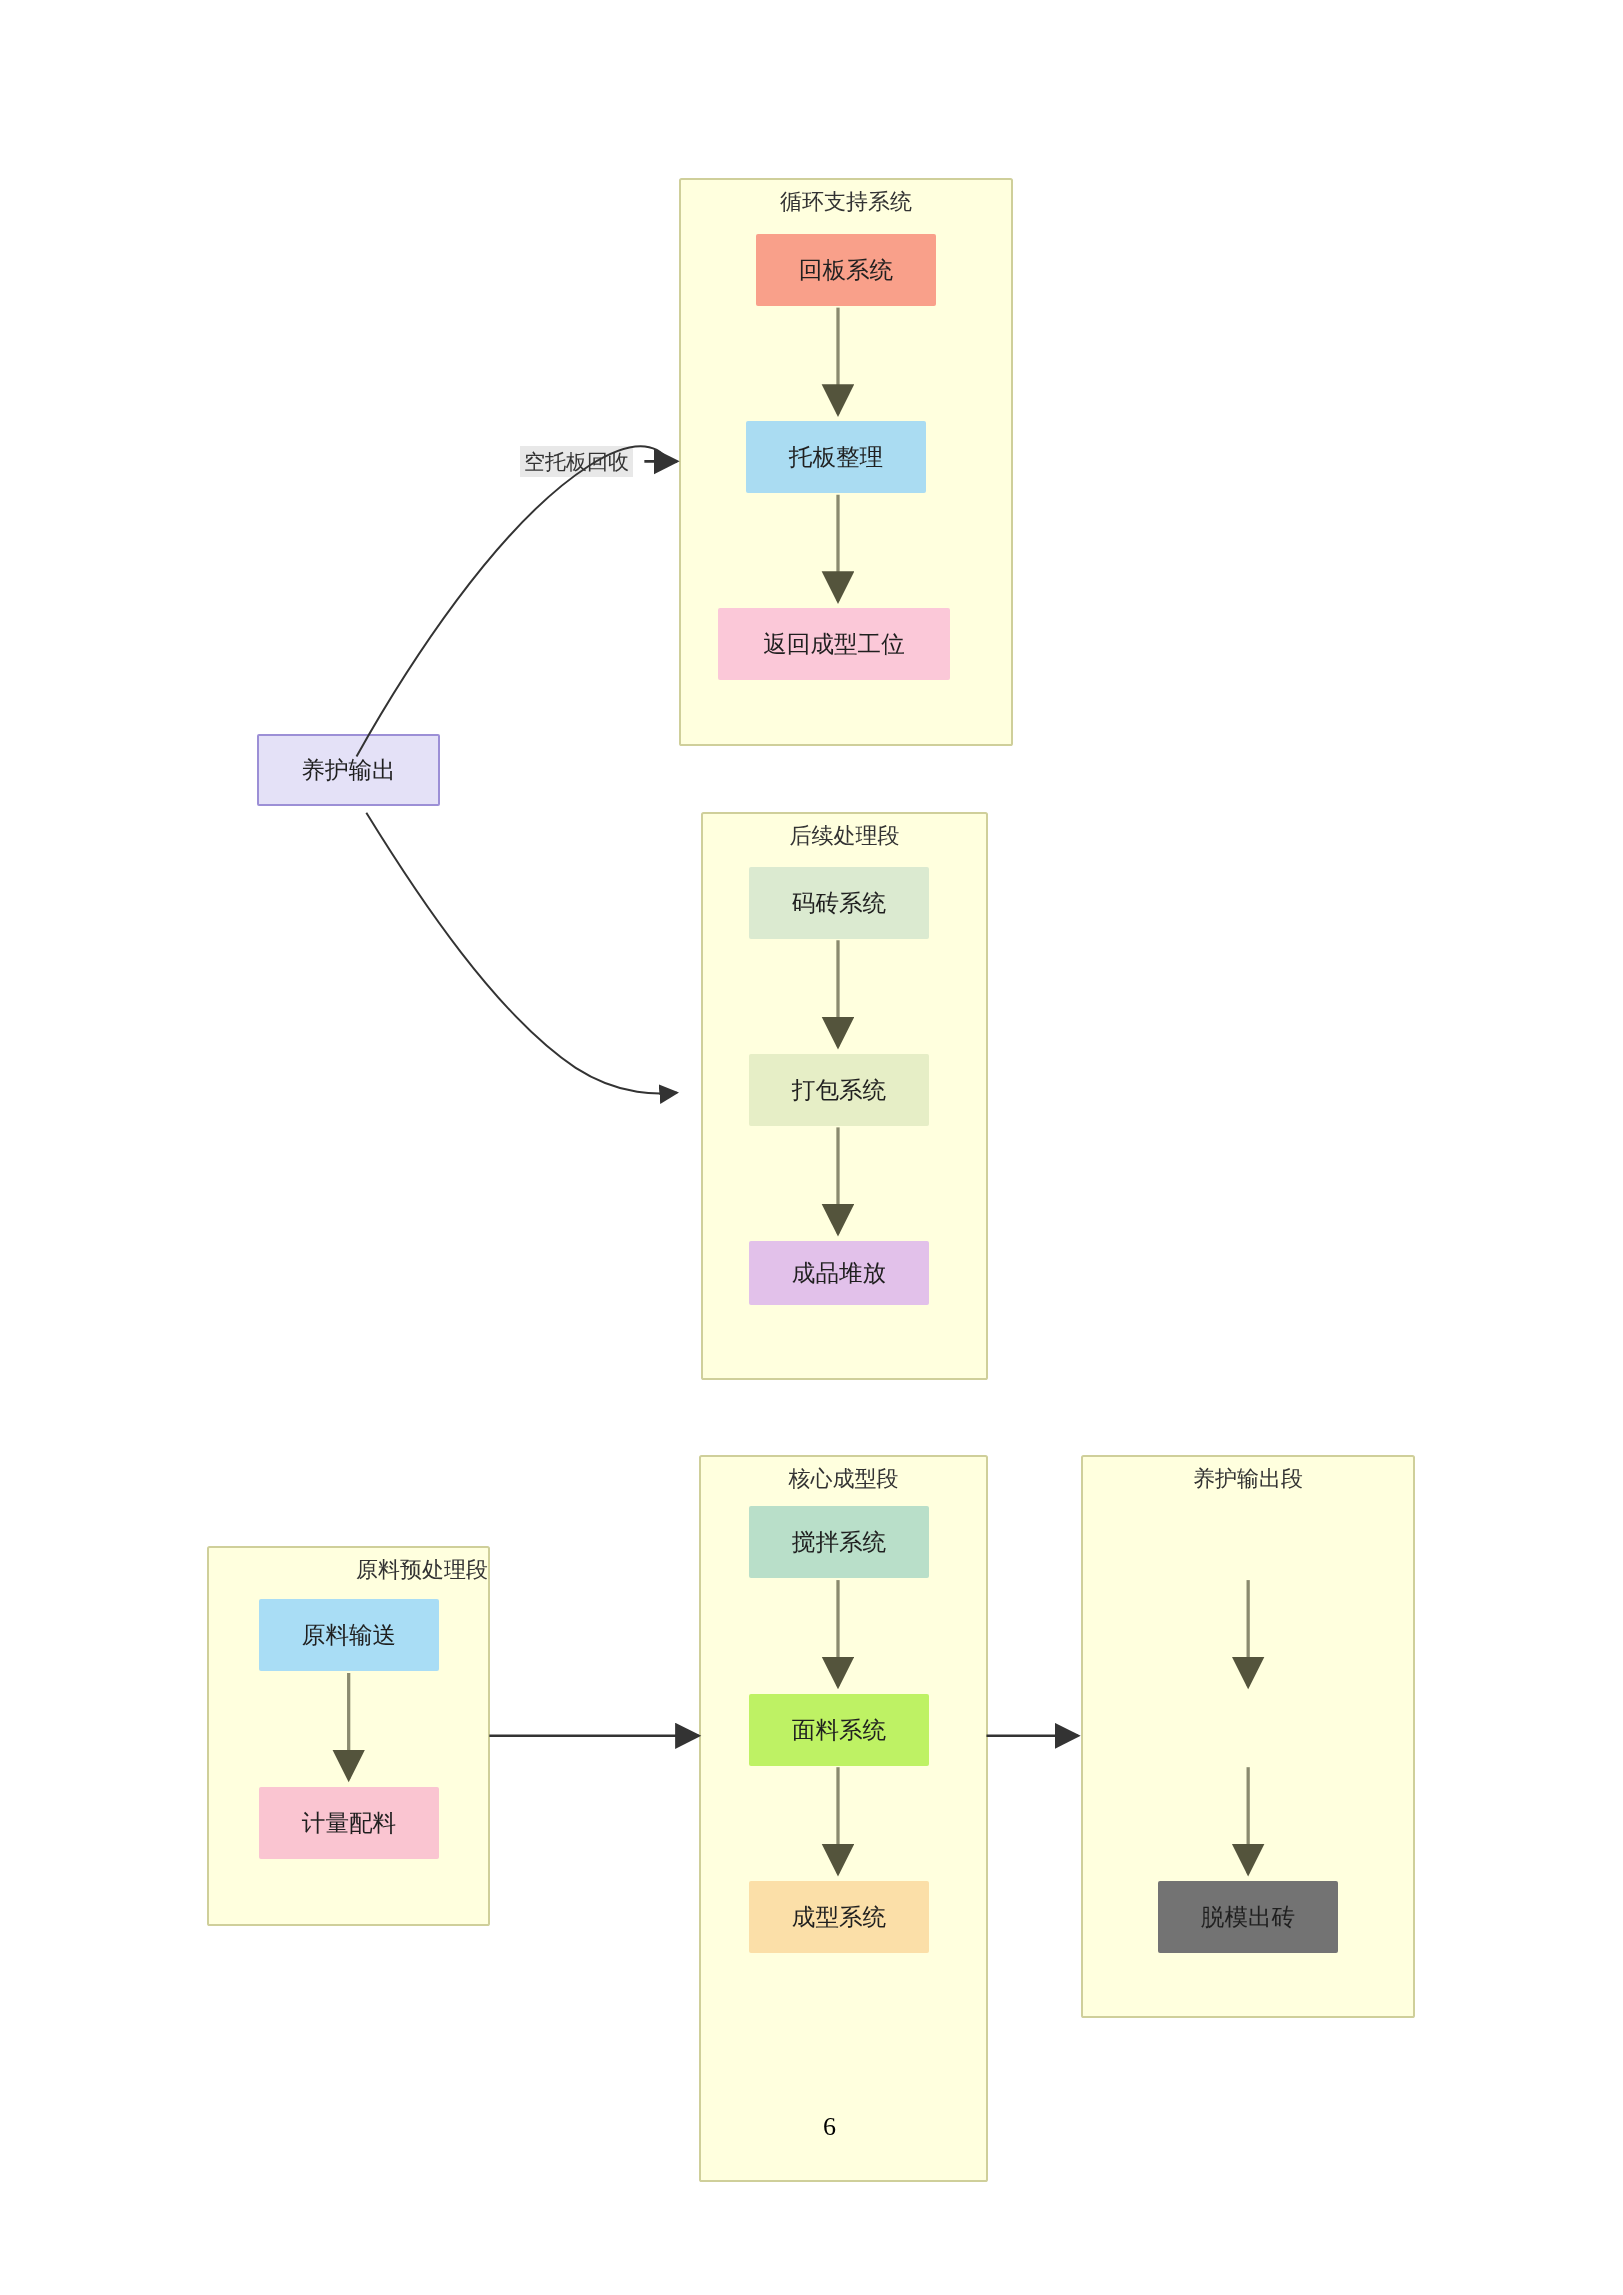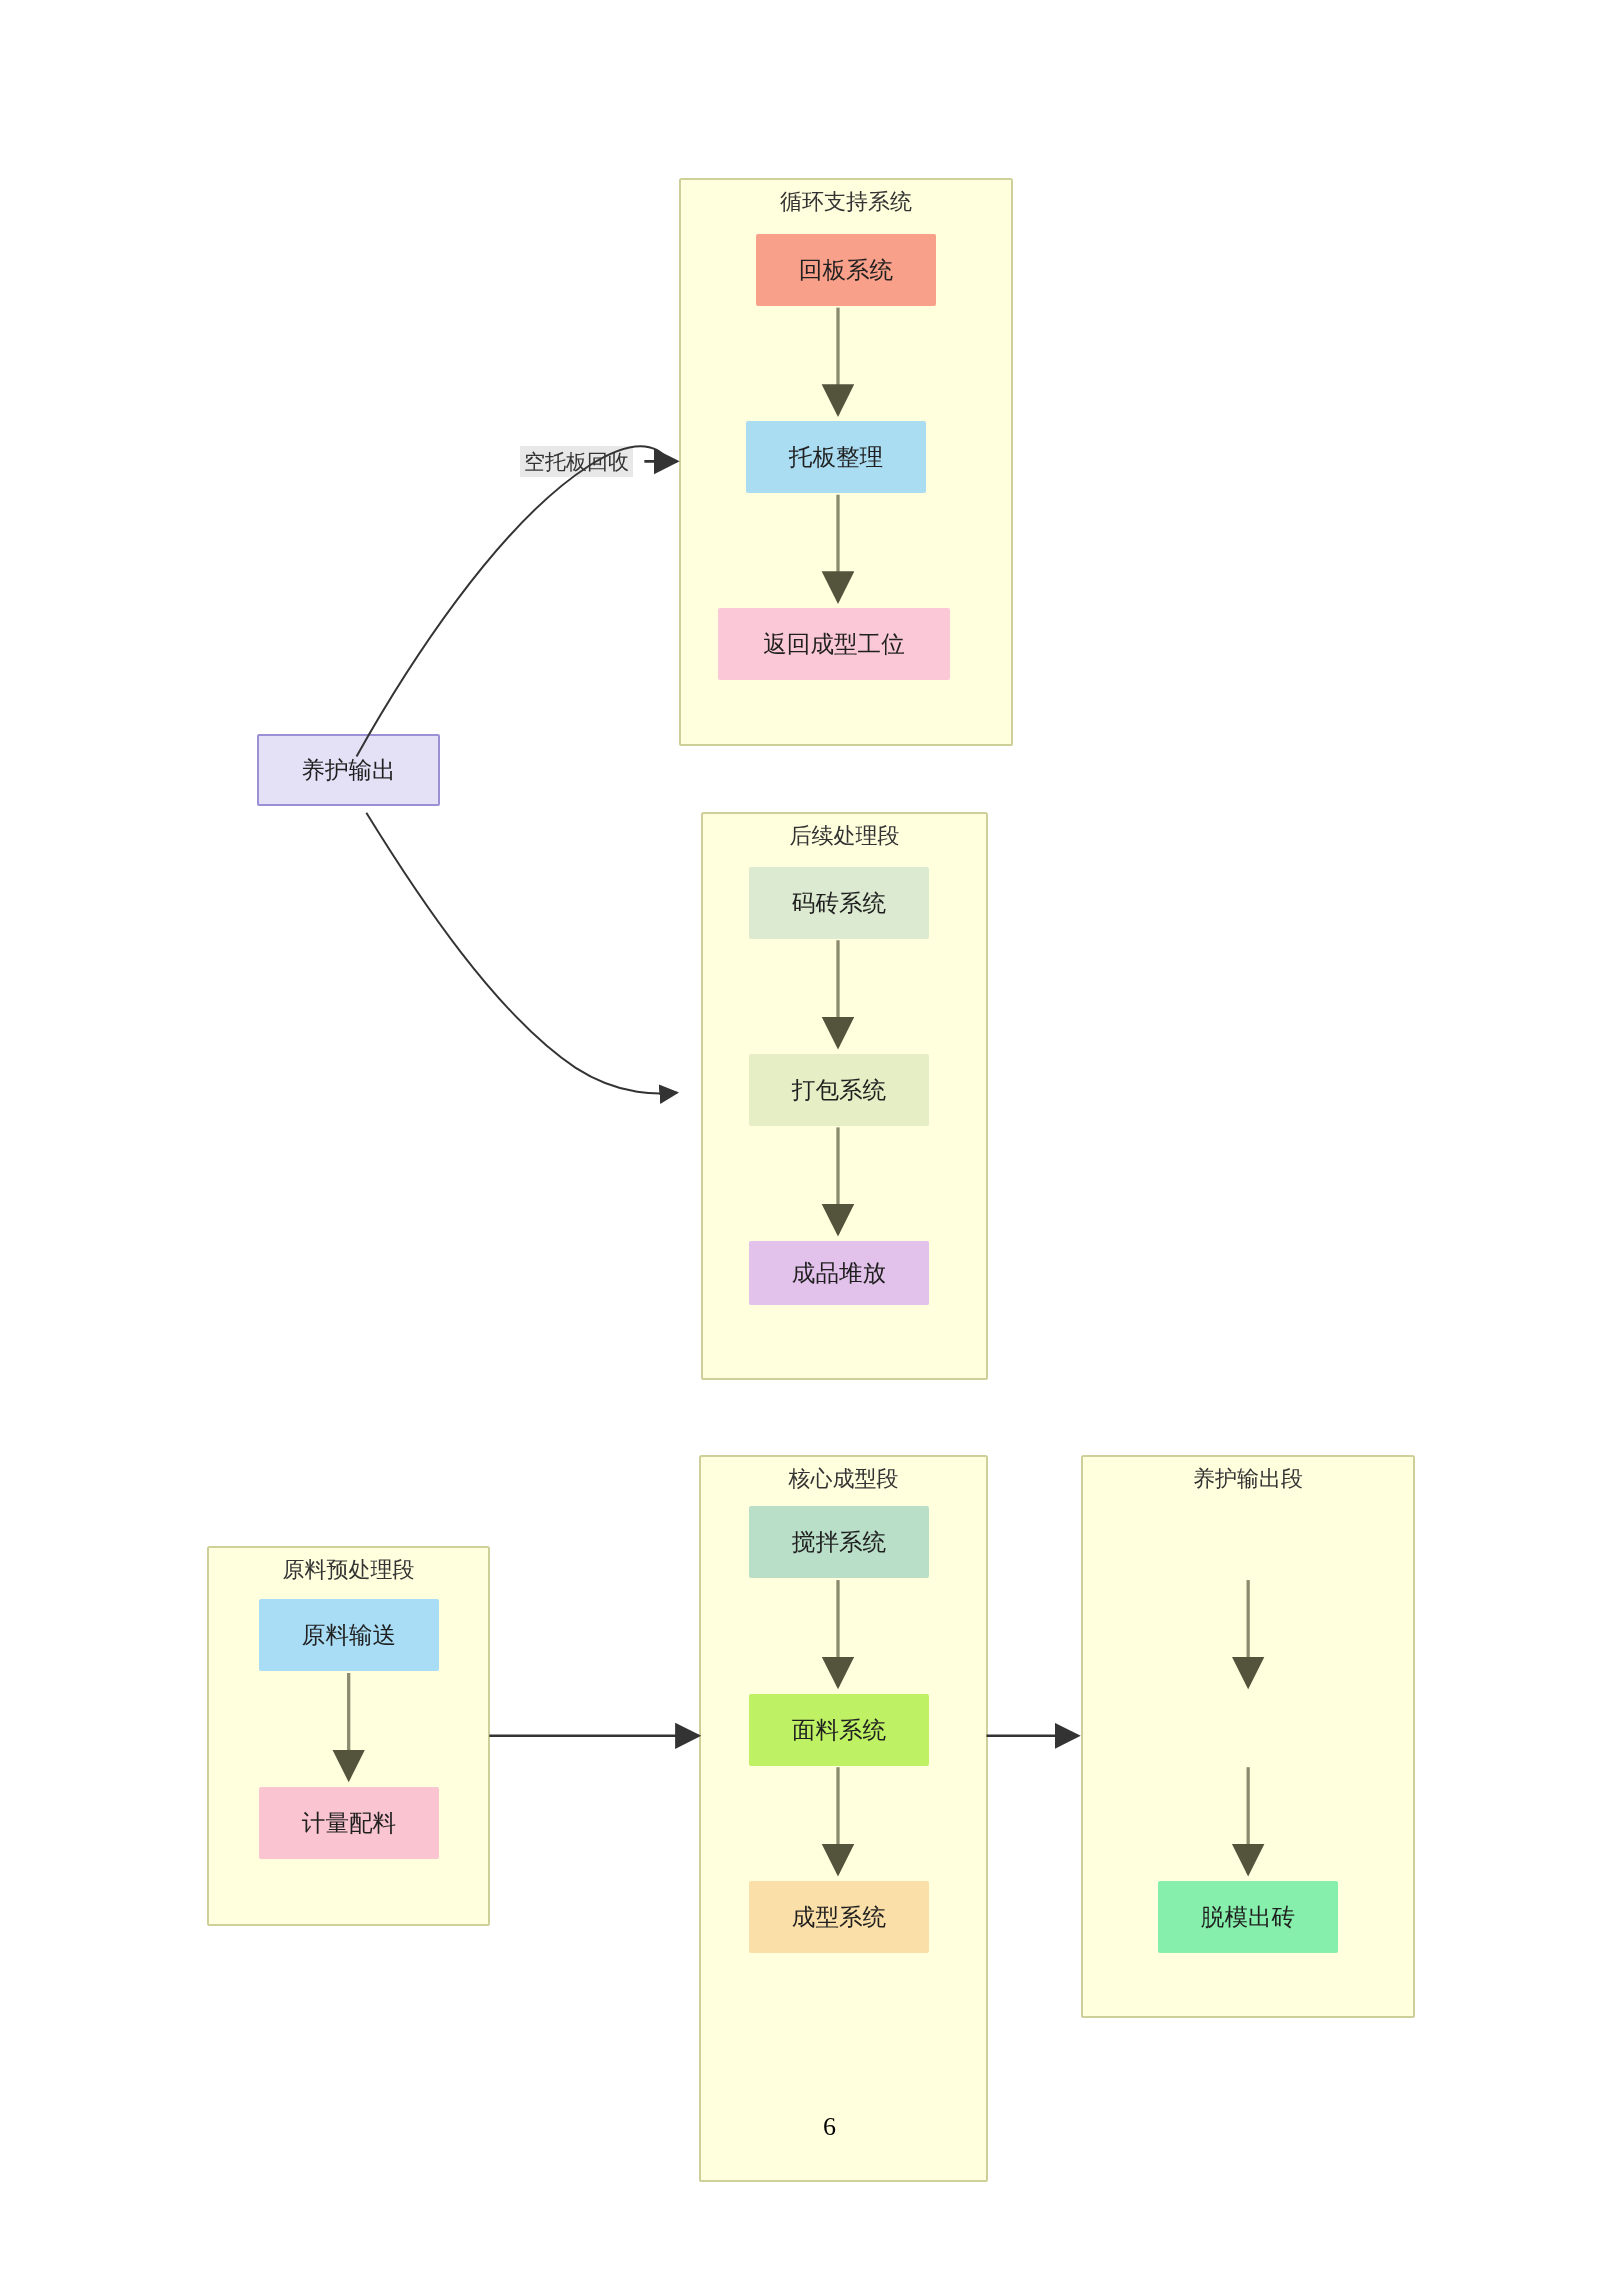--- a/index.html
+++ b/index.html
@@ -148,21 +148,21 @@
   <div class="node" style="left:749px; top:1233px; width:180px; height:64px; background:#e2c1ea;">
     <span>成品堆放</span>
   </div>
 
   <svg class="edges" viewBox="0 0 2481 3508" preserveAspectRatio="none">
     <line x1="1281" y1="1425" x2="1281" y2="1587" stroke="#8a8a6e" stroke-width="5" marker-end="url(#arrowOlive)"></line>
     <line x1="1281" y1="1711" x2="1281" y2="1873" stroke="#8a8a6e" stroke-width="5" marker-end="url(#arrowOlive)"></line>
   </svg>
 
   <div class="cluster" style="left:207px; top:1538px; width:283px; height:380px;">
-    <div class="cluster-title" style="top:9.2px;">原料预处理段</div>
+    <div class="cluster-title" style="top:9.2px;text-align:right;">原料预处理段</div>
   </div>
 
   <div class="node" style="left:259px; top:1591px; width:180px; height:72px; background:#a9ddf5;">
     <span>原料输送</span>
   </div>
 
   <div class="node" style="left:259px; top:1779px; width:180px; height:72px; background:#fac5d1;">
     <span>计量配料</span>
   </div>
 
@@ -190,21 +190,21 @@
     <line x1="1281" y1="2403" x2="1281" y2="2565" stroke="#8a8a6e" stroke-width="5" marker-end="url(#arrowOlive)"></line>
     <line x1="1281" y1="2689" x2="1281" y2="2851" stroke="#8a8a6e" stroke-width="5" marker-end="url(#arrowOlive)"></line>
   </svg>
 
   <div class="cluster" style="left:1081px; top:1447px; width:334px; height:563px;">
     <div class="cluster-title" style="top:9.2px;">养护输出段</div>
   </div>
 
 
 
-  <div class="node" style="left:1158px; top:1873px; width:180px; height:72px; background:#86efac;">
+  <div class="node" style="left:1158px; top:1873px; width:180px; height:72px; background:#737373;">
     <span>脱模出砖</span>
   </div>
 
   <svg class="edges" viewBox="0 0 2481 3508" preserveAspectRatio="none">
     <line x1="1908" y1="2403" x2="1908" y2="2565" stroke="#8a8a6e" stroke-width="5" marker-end="url(#arrowOlive)"></line>
     <line x1="1908" y1="2689" x2="1908" y2="2851" stroke="#8a8a6e" stroke-width="5" marker-end="url(#arrowOlive)"></line>
   </svg>
 
   <div class="pagenum" style="left:823px; top:2104px;">6</div>
 

